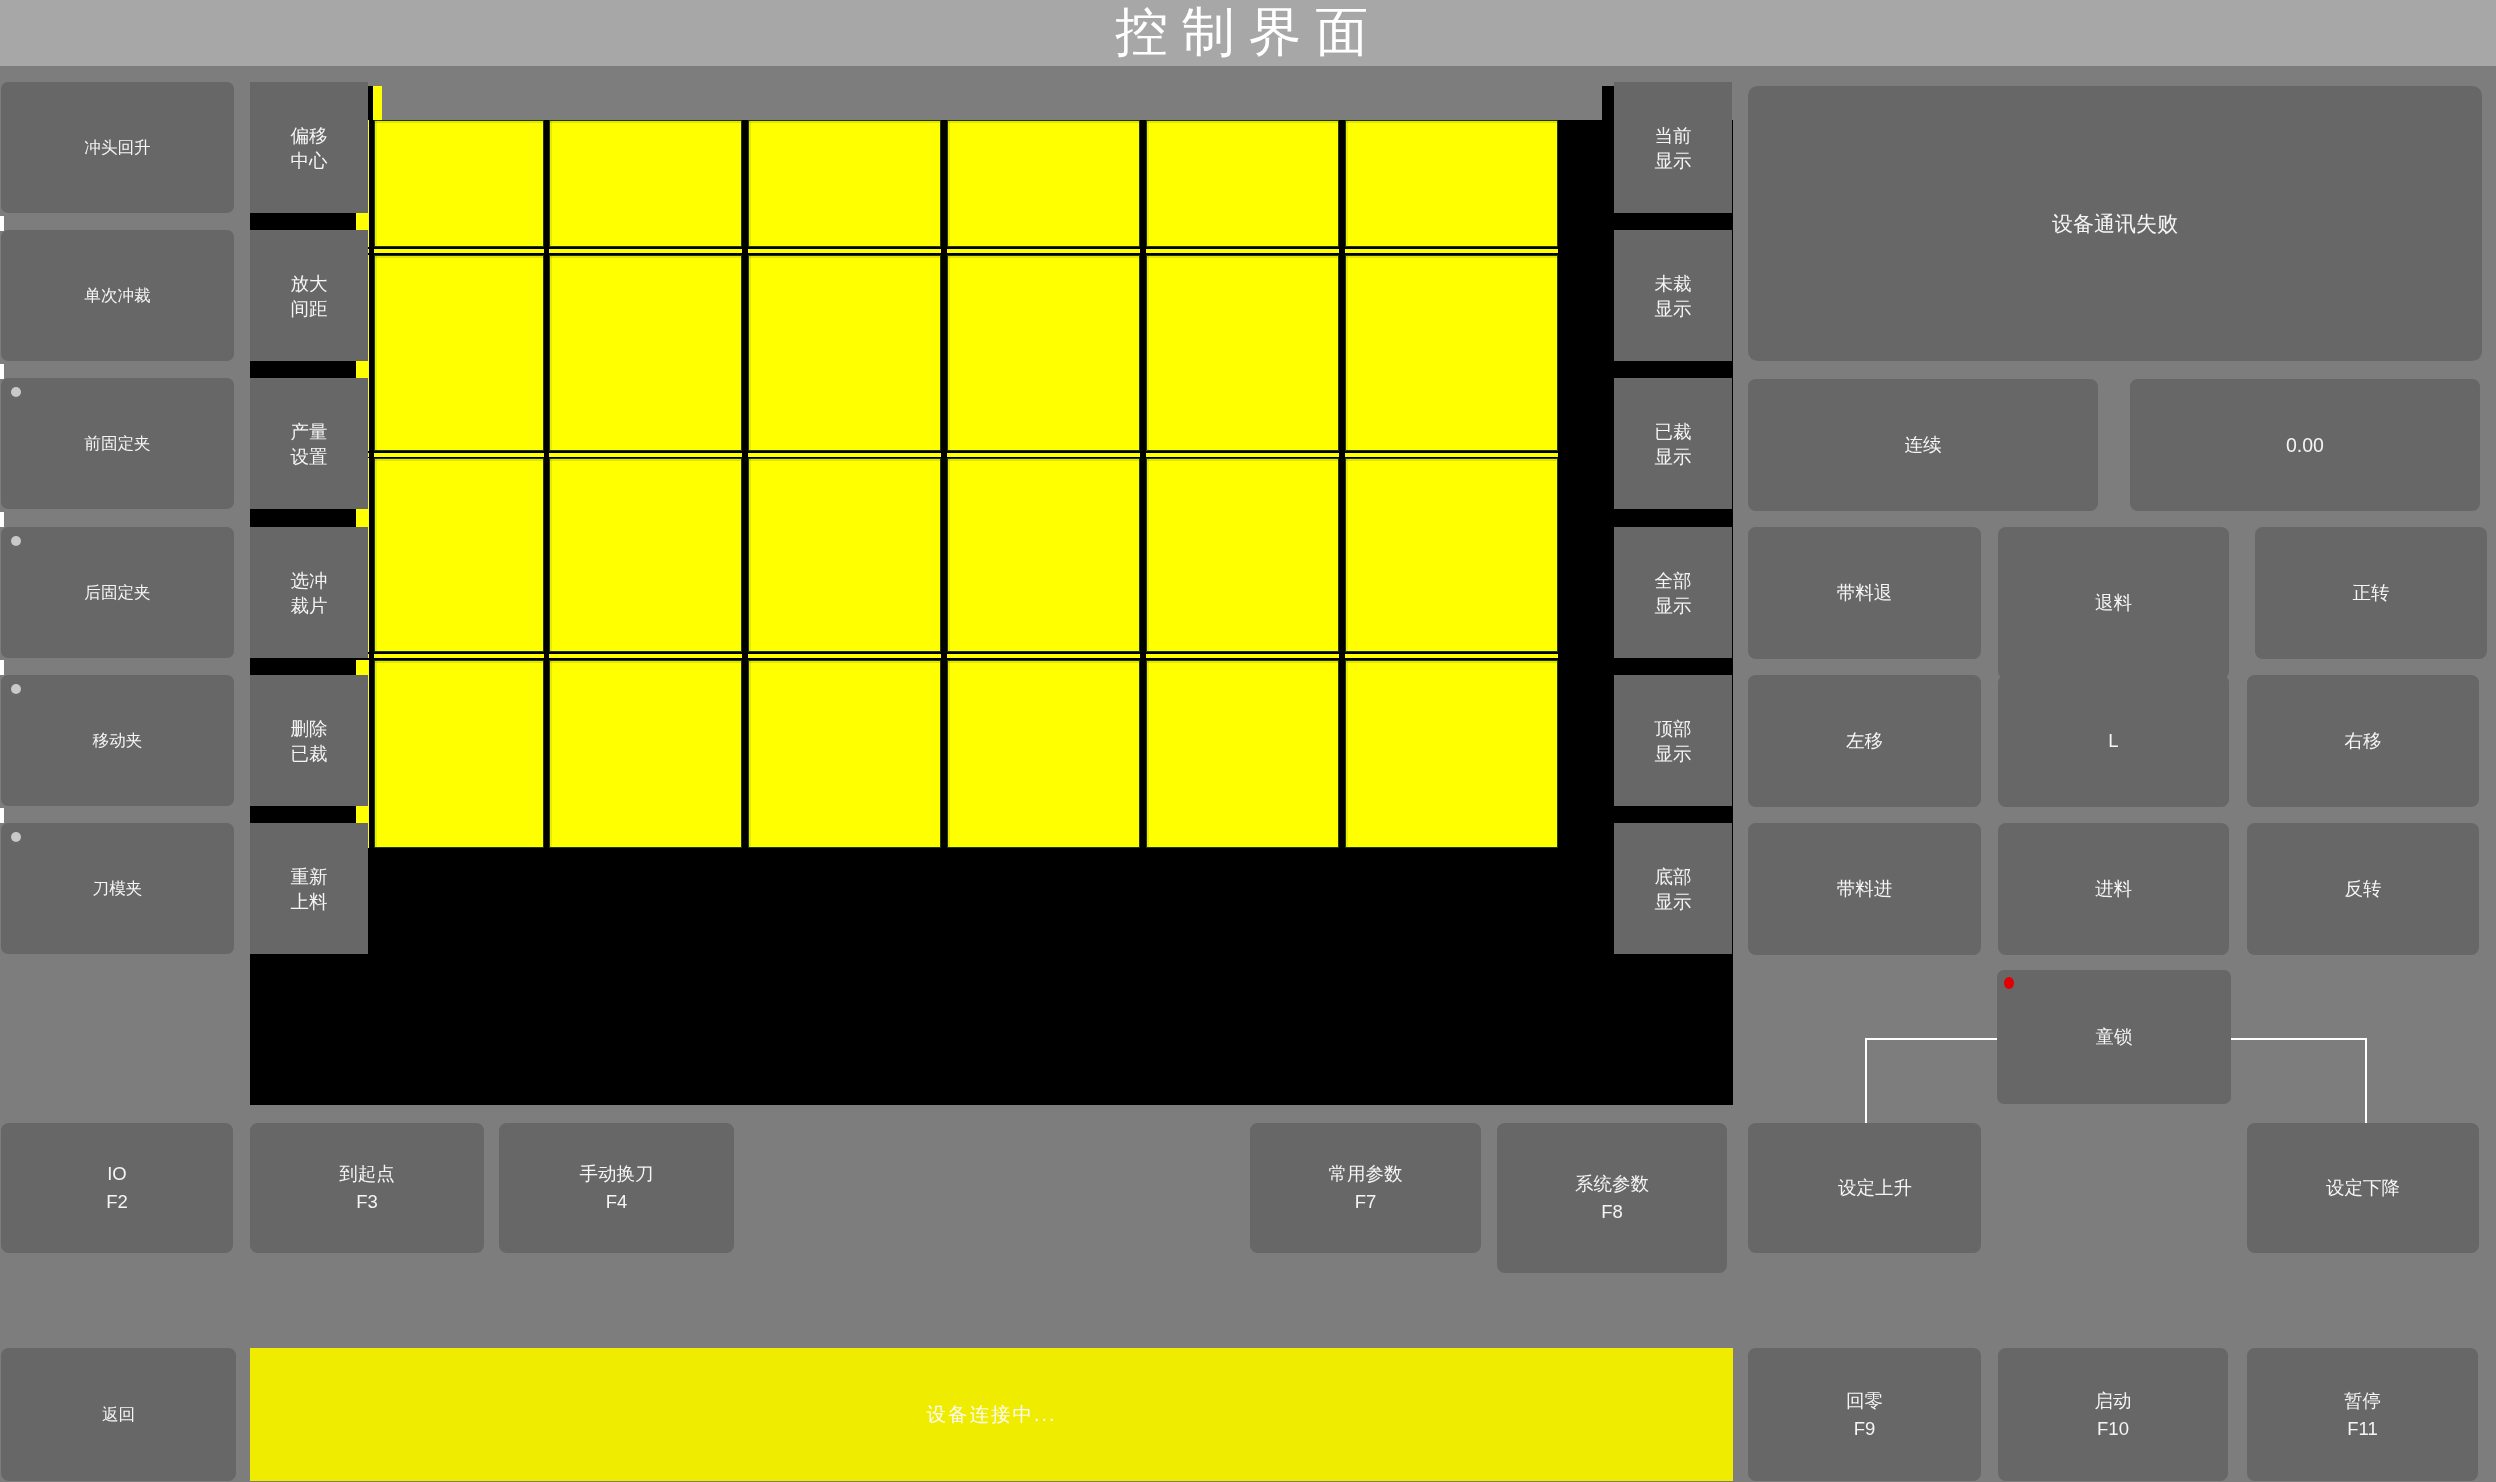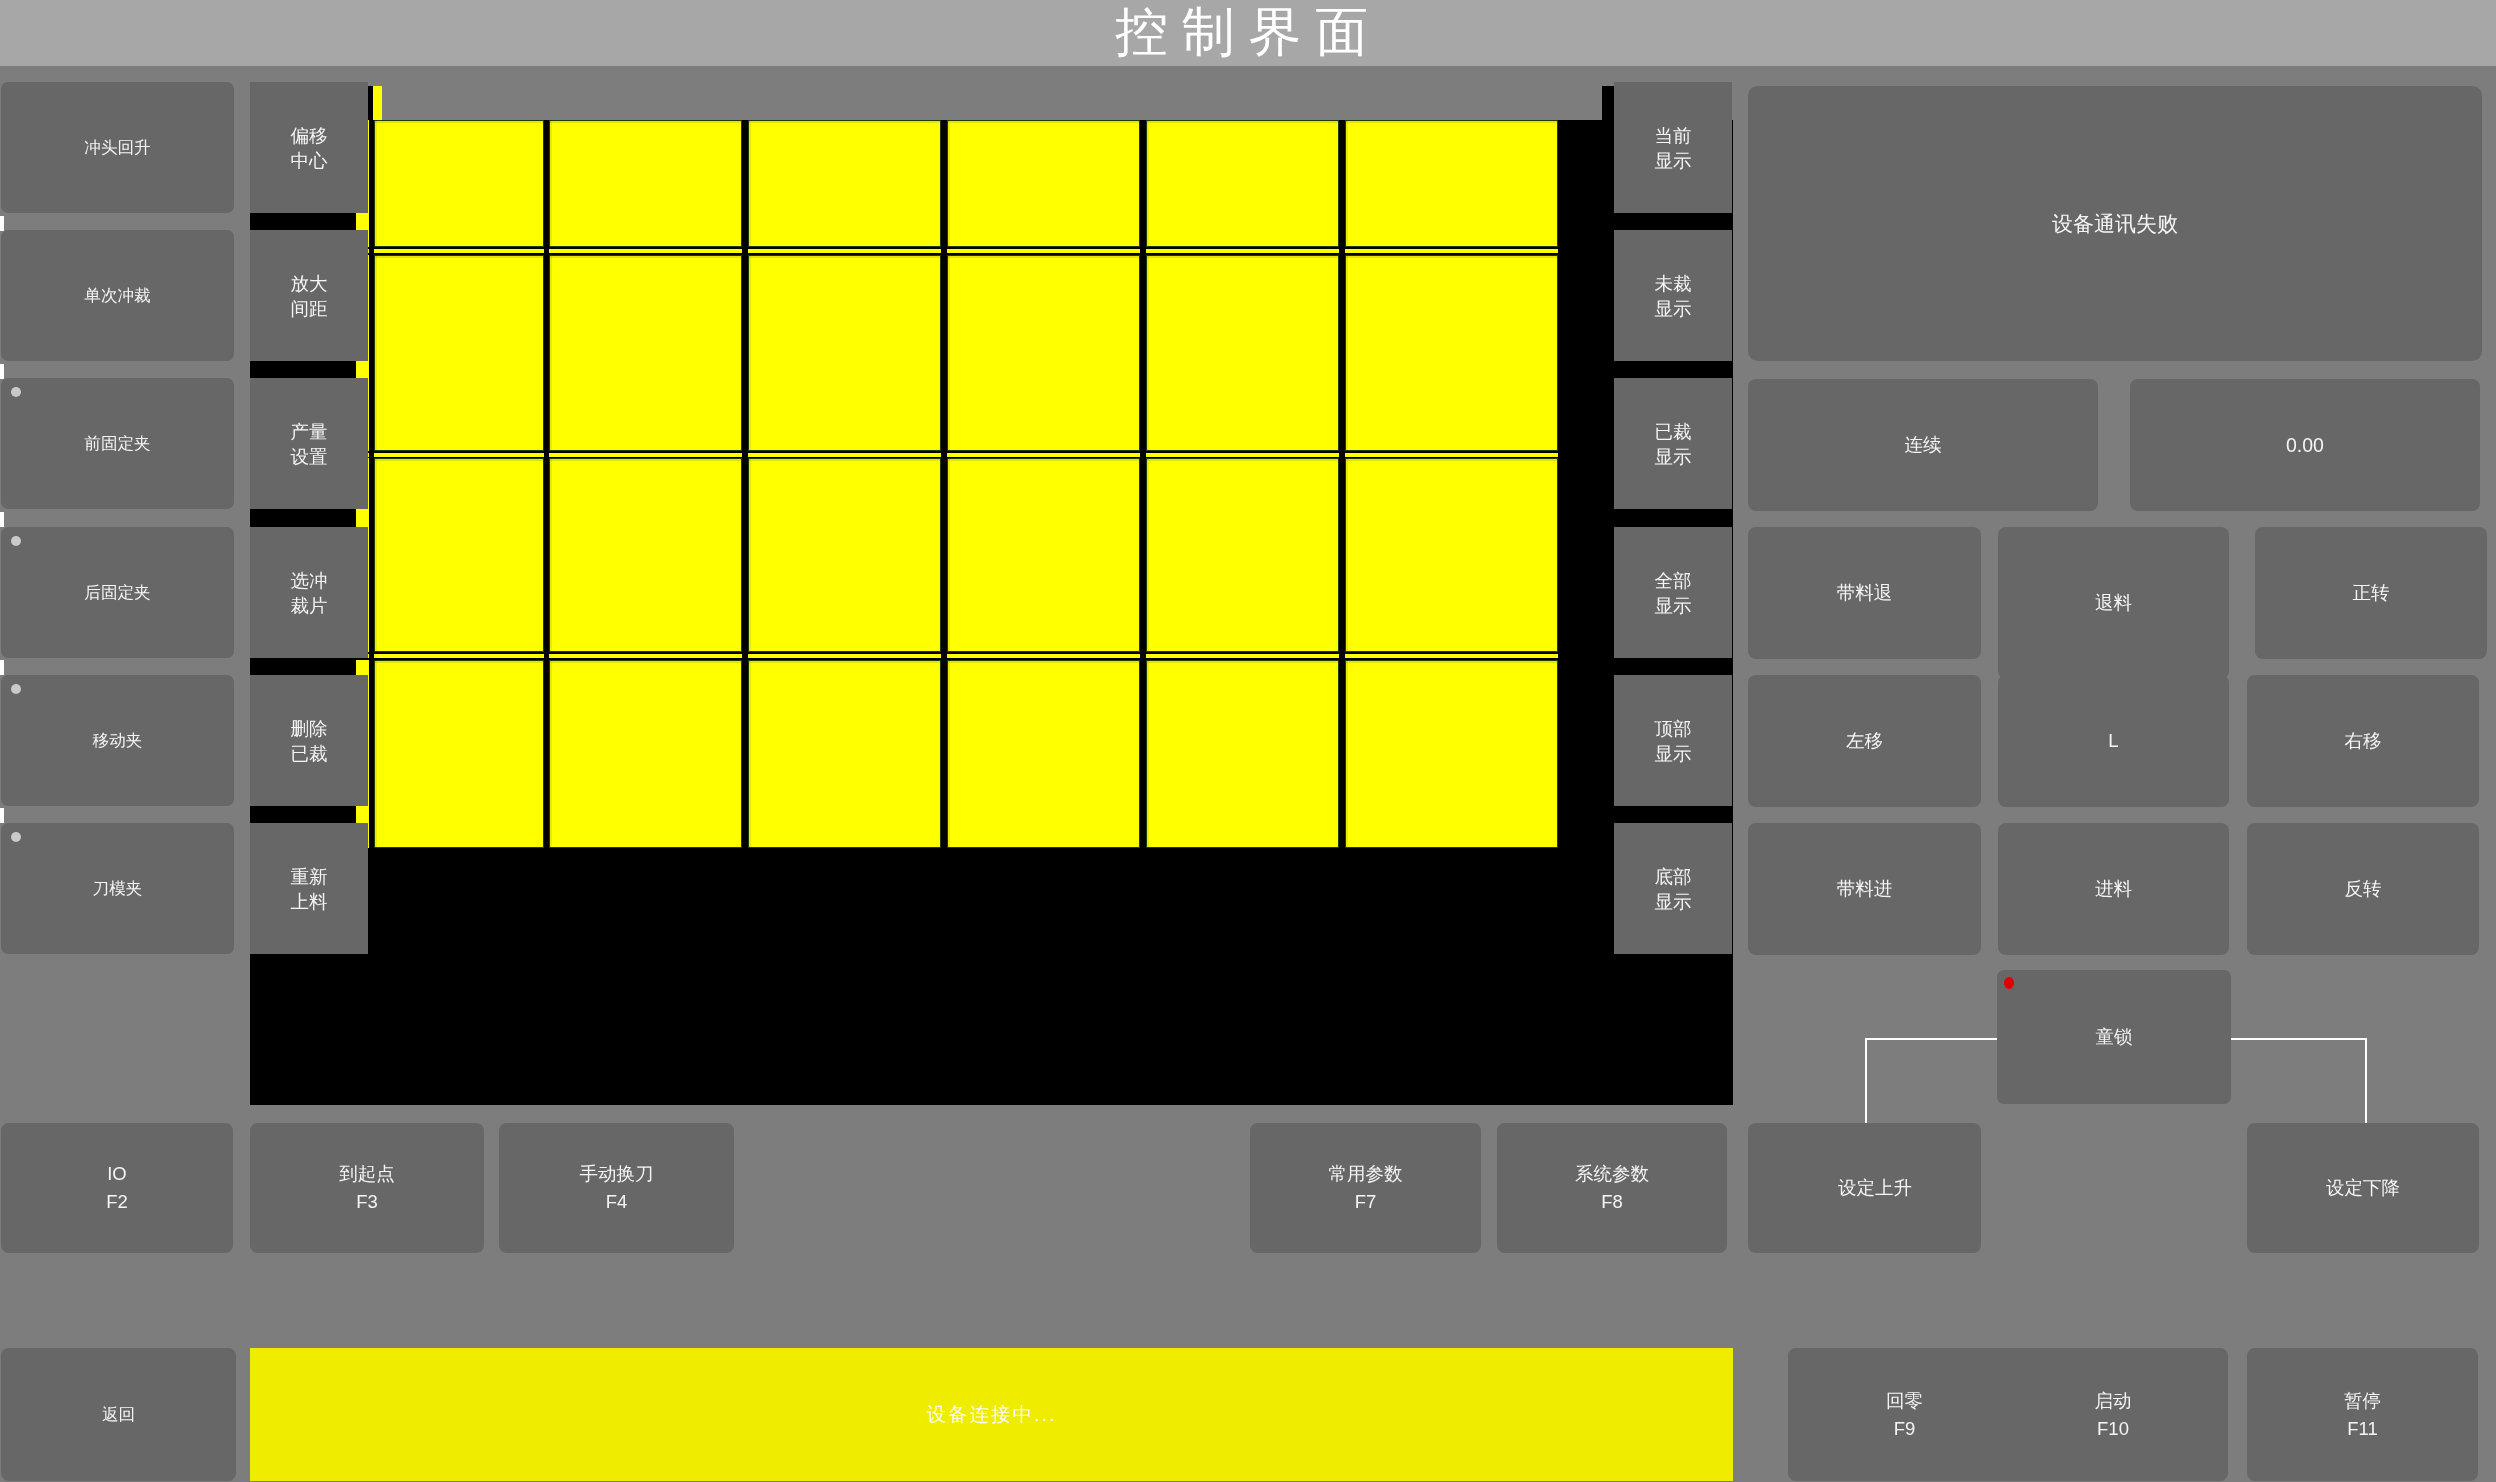--- a/index.html
+++ b/index.html
@@ -242,31 +242,31 @@
       <span>F3</span>
     </div>
     <div class="btn r8" style="left: 499px; top: 1123px; width: 235px; height: 130px; line-height: 28px;">
       <span>手动换刀</span>
       <span>F4</span>
     </div>
     <div class="btn r8" style="left: 1250px; top: 1123px; width: 231px; height: 130px; line-height: 28px;">
       <span>常用参数</span>
       <span>F7</span>
     </div>
-    <div class="btn r8" style="left: 1497px; top: 1123px; width: 230px; height: 130px; line-height: 28px;">
+    <div class="btn r8" style="left: 1497px; top: 1123px; width: 230px; height: 150px; line-height: 28px;">
       <span>系统参数</span>
       <span>F8</span>
     </div>
     <div class="btn r8" style="left: 1748px; top: 1123px; width: 233px; height: 130px; line-height: 28px; padding-left: 21px;">
       <span>设定上升</span>
     </div>
     <div class="btn r8" style="left: 2247px; top: 1123px; width: 232px; height: 130px; line-height: 28px;">
       <span>设定下降</span>
     </div>
-    <div class="btn r8" style="left: 1748px; top: 1348px; width: 233px; height: 133px; line-height: 28px; margin-left: 40px;">
+    <div class="btn r8" style="left: 1748px; top: 1348px; width: 233px; height: 133px; line-height: 28px;">
       <span>回零</span>
       <span>F9</span>
     </div>
     <div class="btn r8" style="left: 1998px; top: 1348px; width: 230px; height: 133px; line-height: 28px;">
       <span>启动</span>
       <span>F10</span>
     </div>
     <div class="btn r8" style="left: 2247px; top: 1348px; width: 231px; height: 133px; line-height: 28px;">
       <span>暂停</span>
       <span>F11</span>

